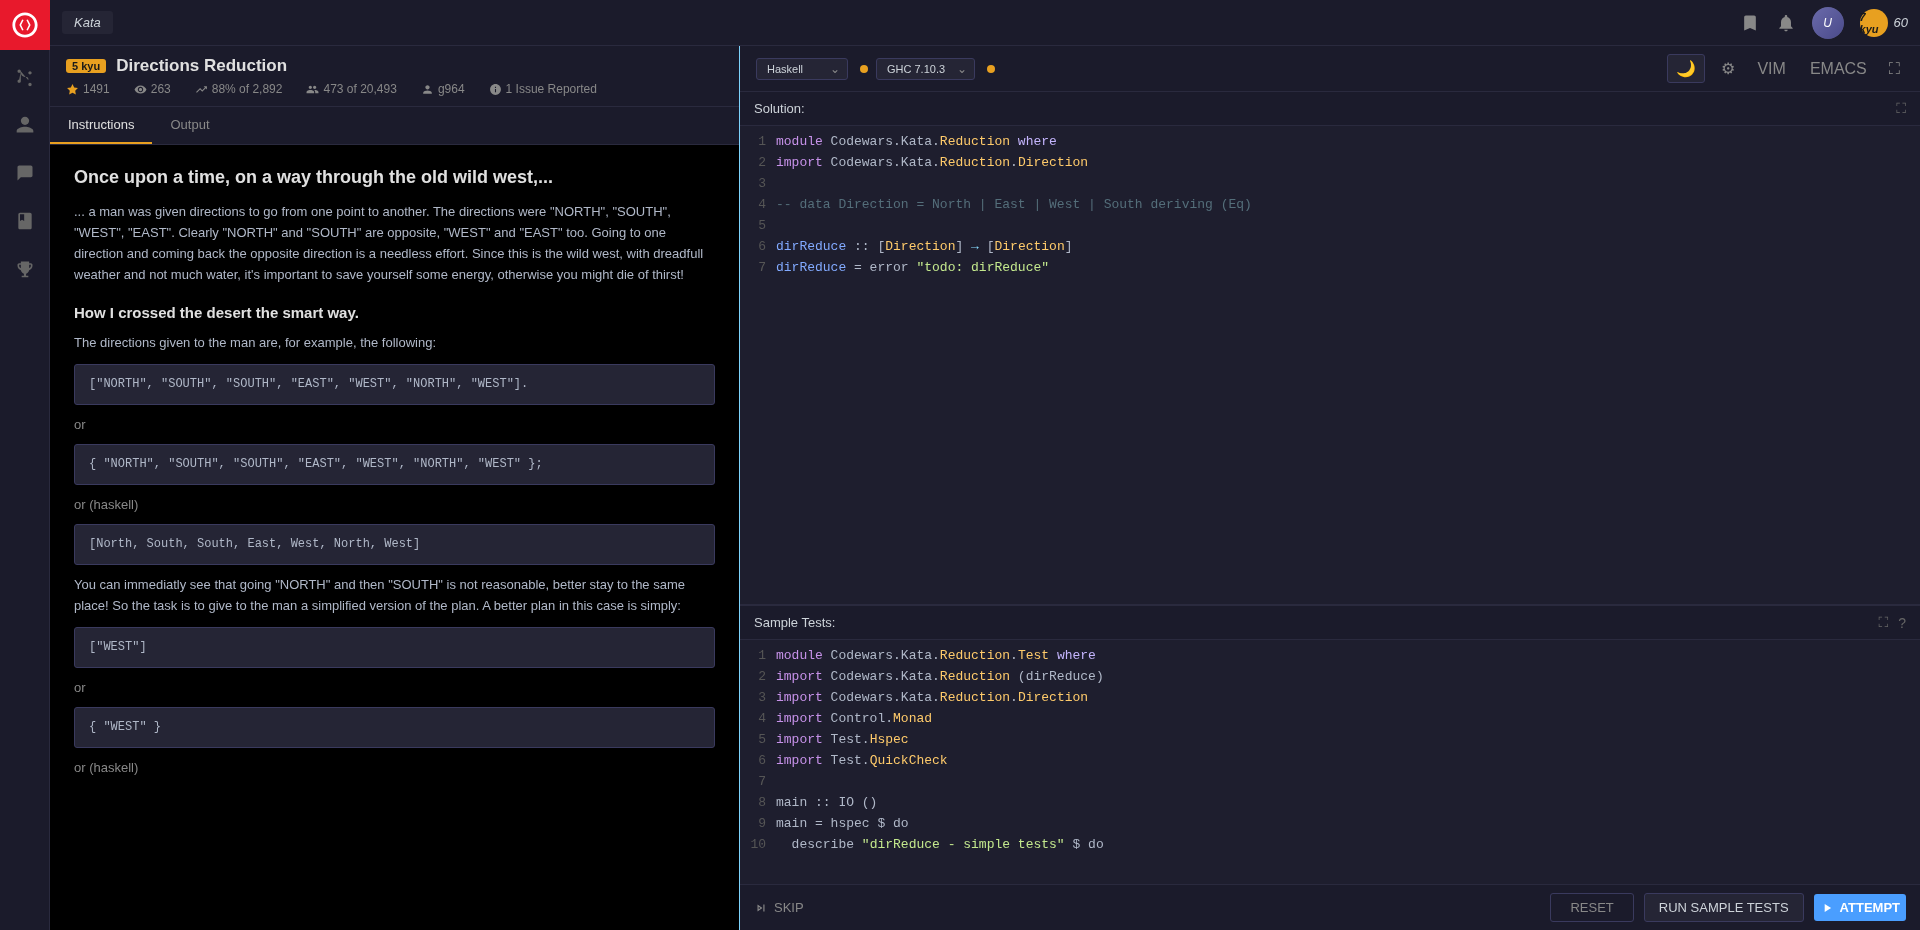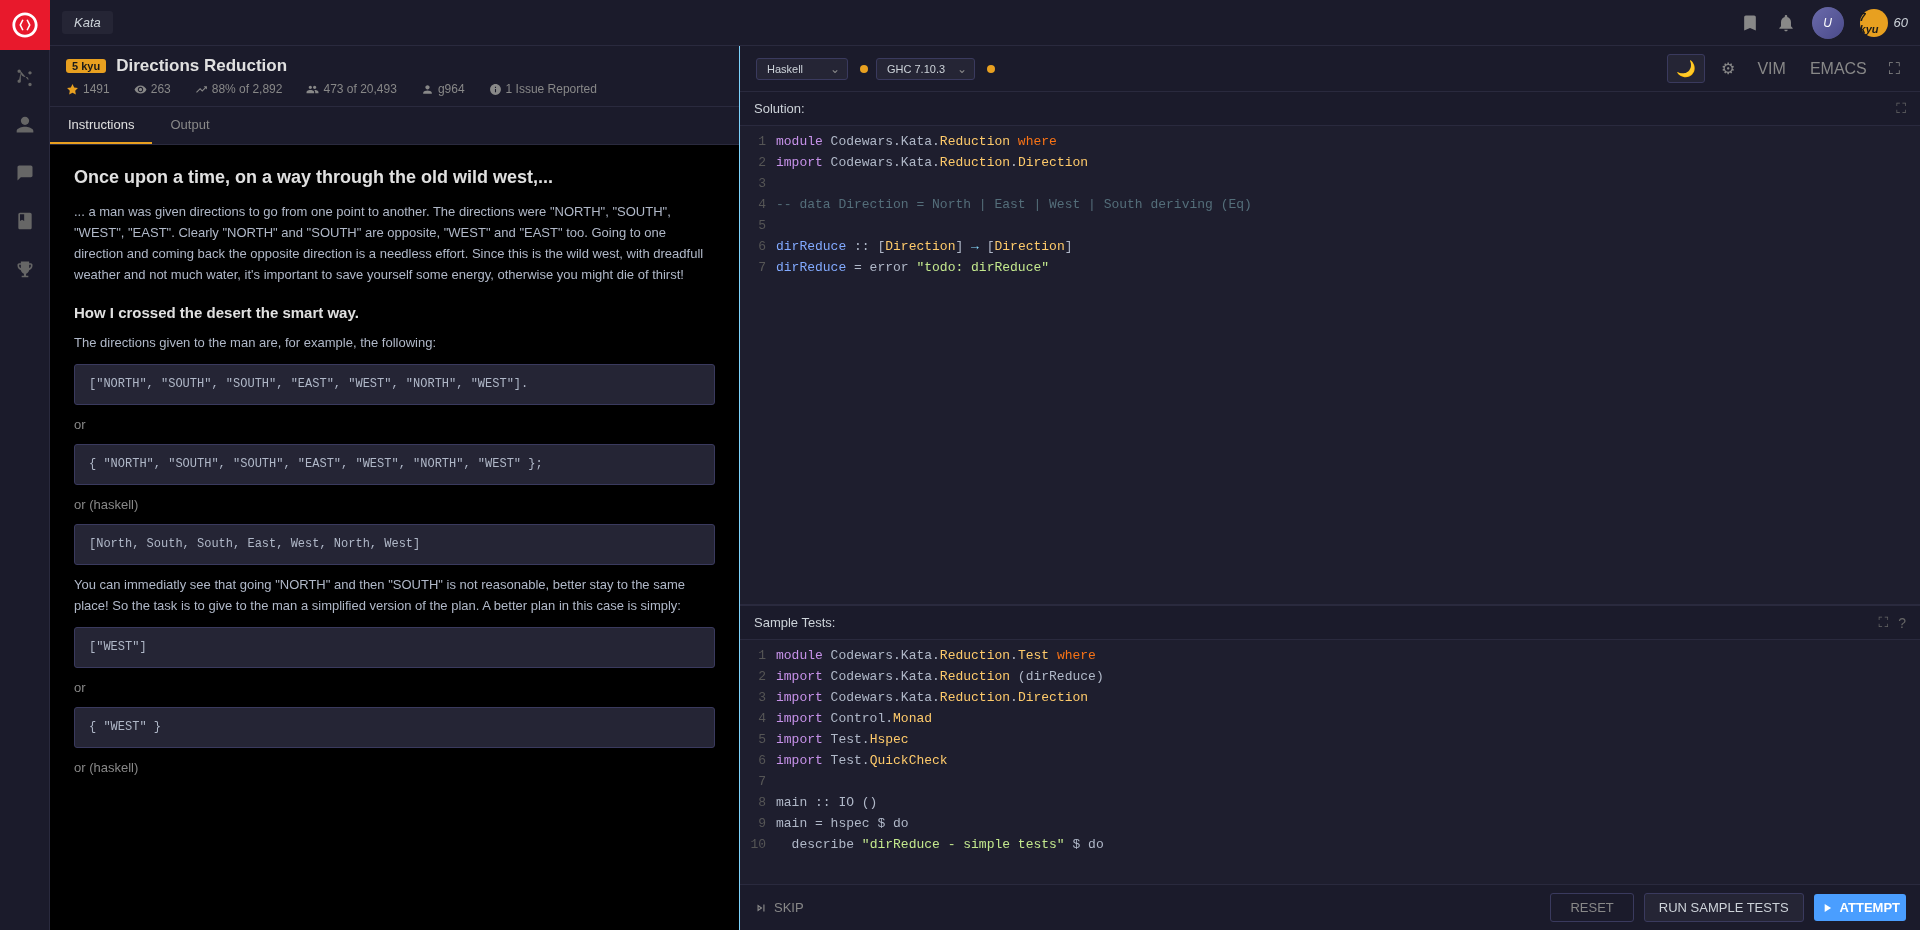--- a/index.html
+++ b/index.html
@@ -366,21 +366,21 @@
     }
     .line-code {
       flex: 1;
       white-space: pre;
       color: #b0b8c8;
     }
 
     
     .kw-module { color: #c792ea; }
     .kw-import { color: #c792ea; }
-    .kw-where { color: #f97316; }
+    .kw-where { color: #c4b5fd; }
     .type-name { color: #ffcb6b; }
     .comment { color: #546e7a; }
     .func-name { color: #82aaff; }
     .string { color: #c3e88d; }
     .arrow { color: #89ddff; }
 
     
     .sample-tests-panel {
       display: flex;
       flex-direction: column;

